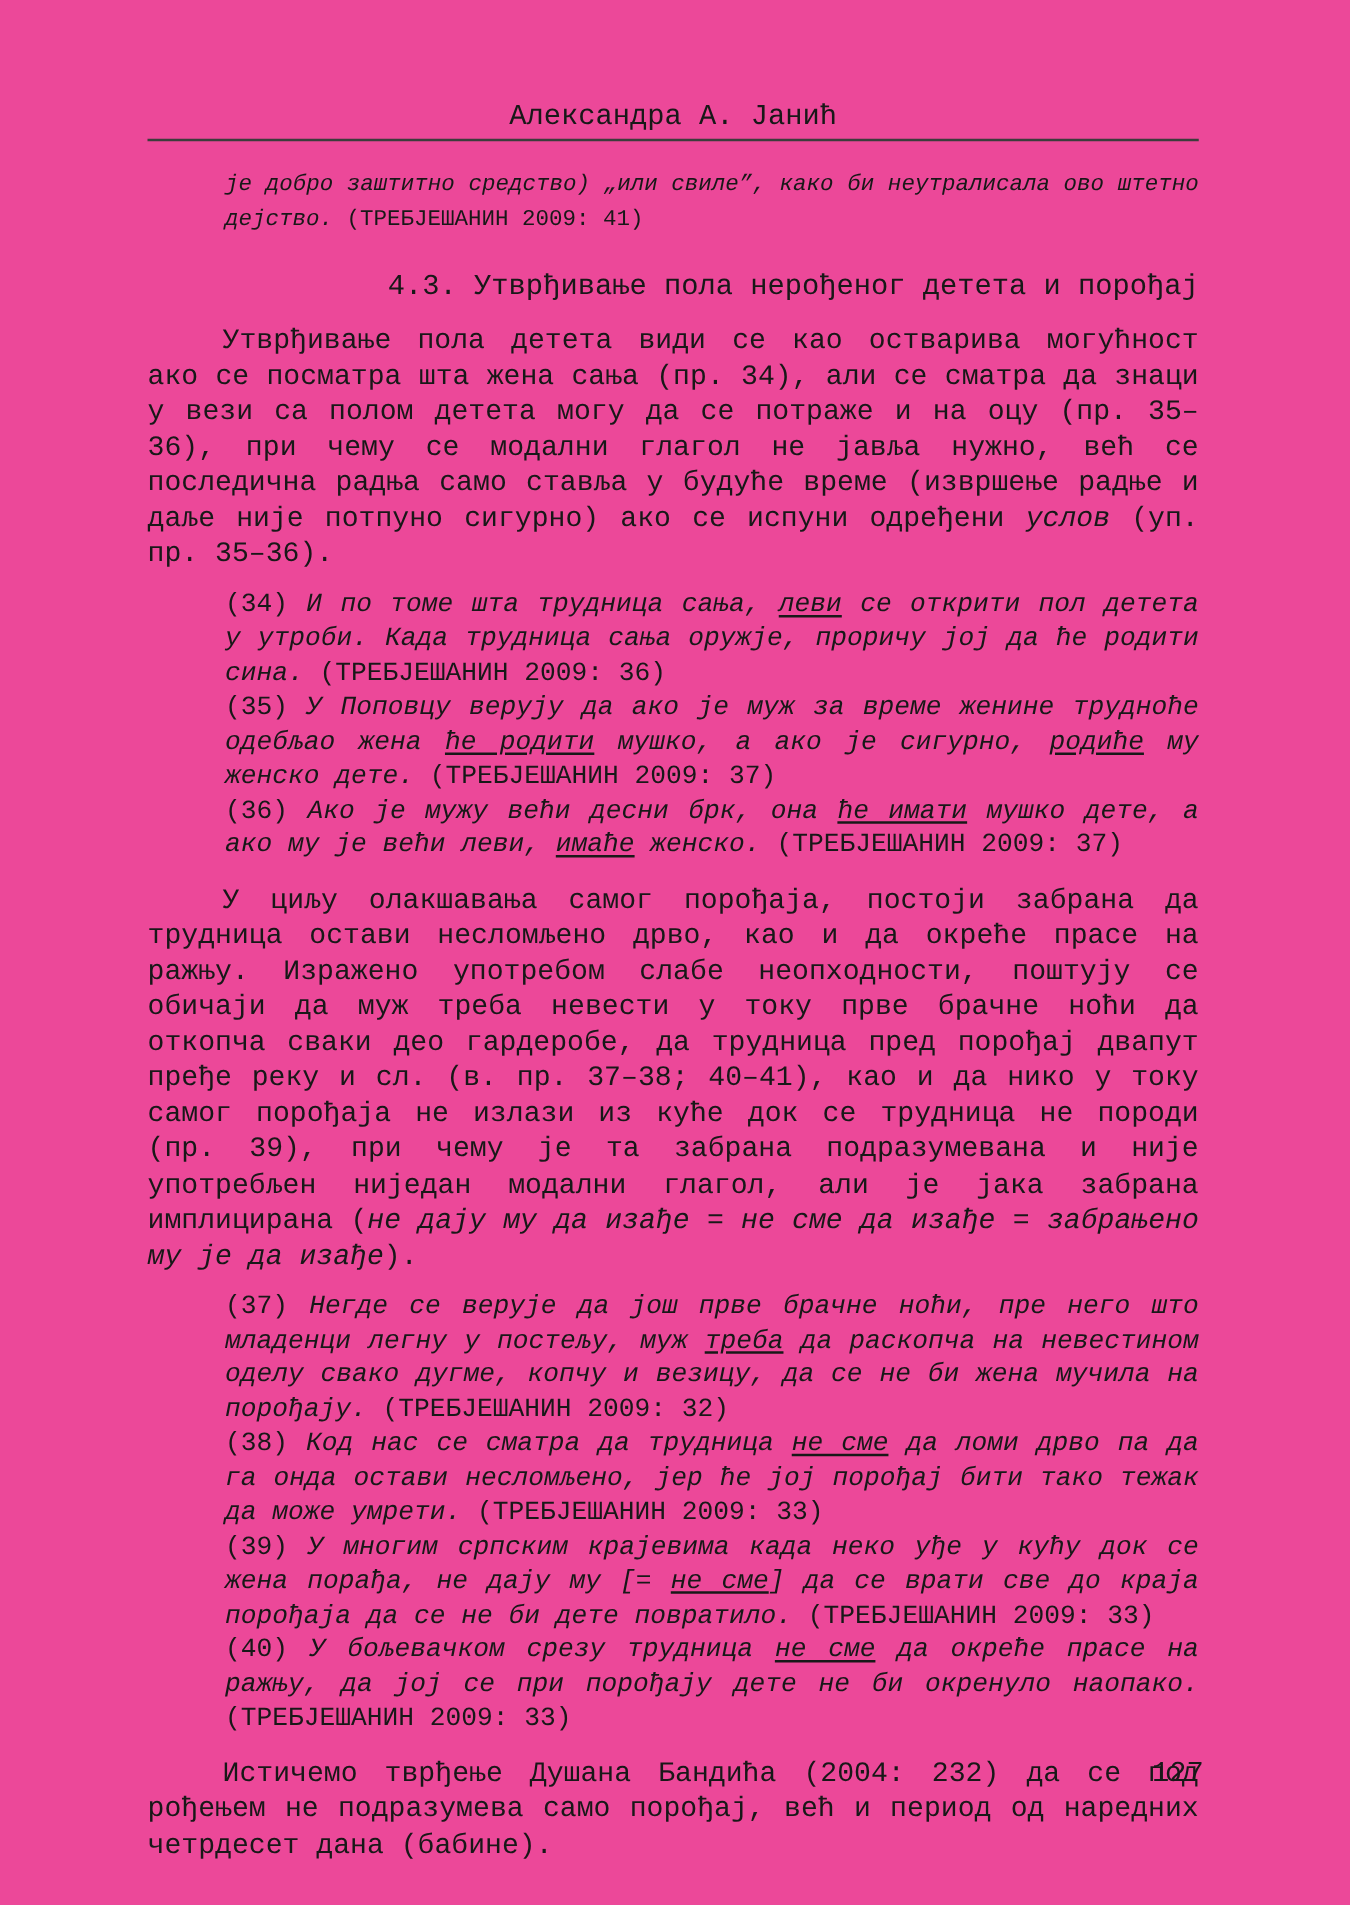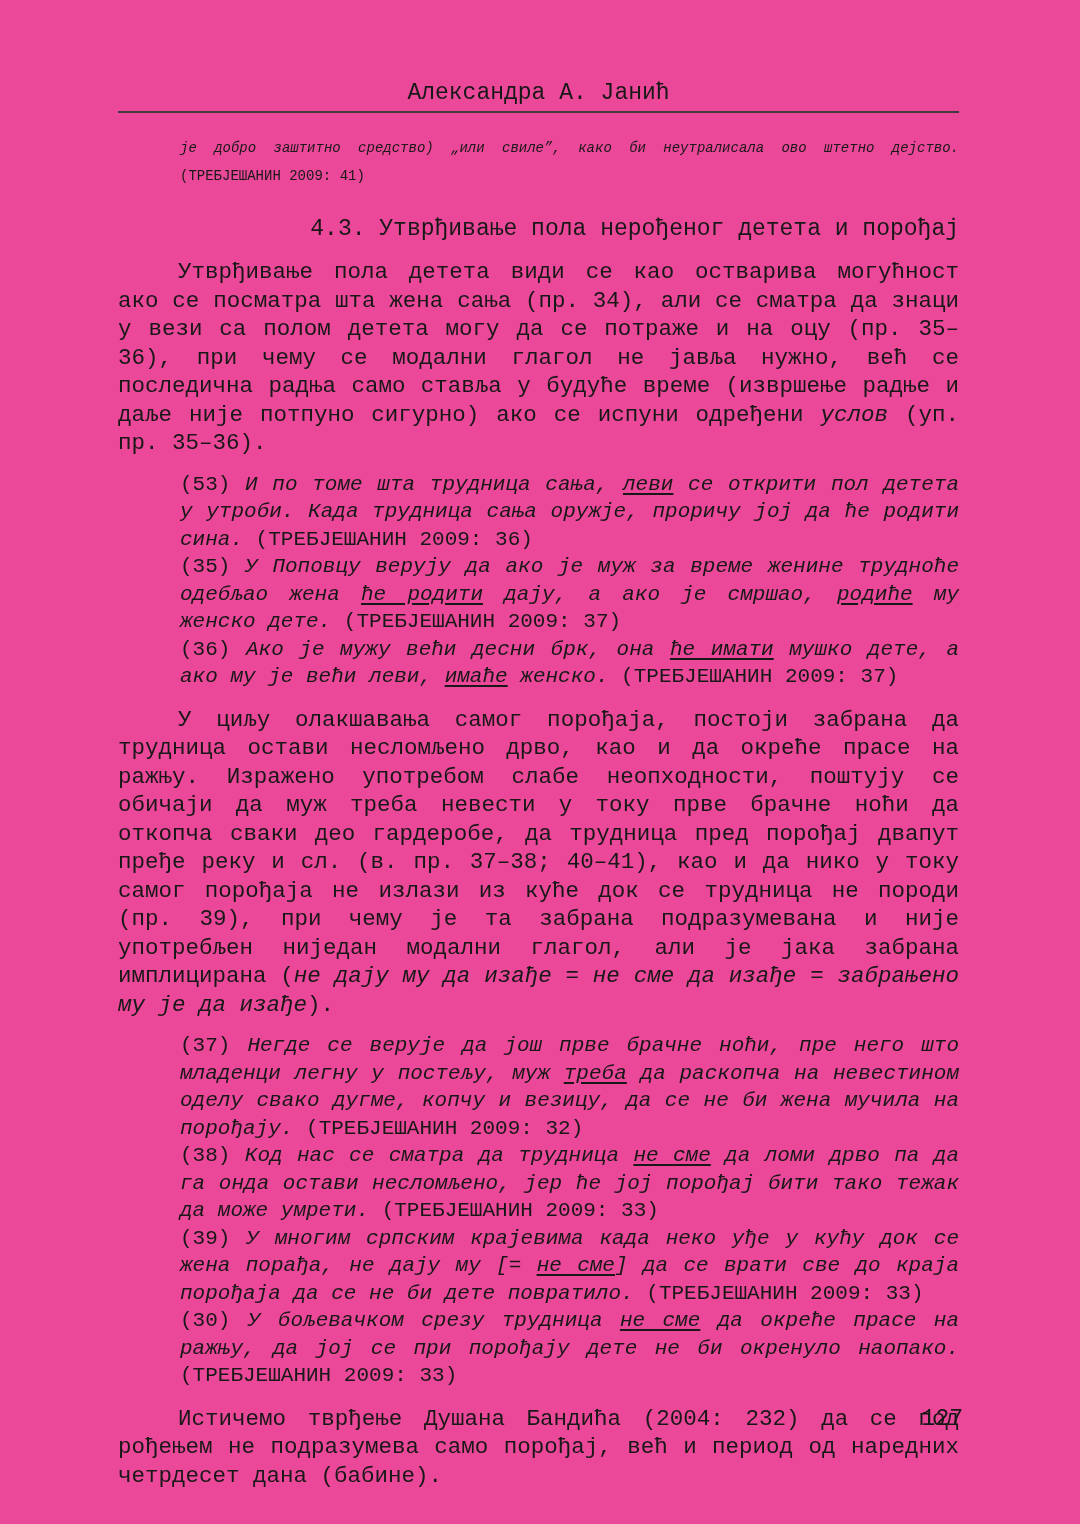--- a/index.html
+++ b/index.html
@@ -23,21 +23,21 @@
     text-align: center;
     font-size: 23px;
     line-height: 26px;
   }
   .header-rule {
     border-bottom: 2px solid #3c3c3c;
     margin-top: 5px;
   }
   .quote-block {
     margin: 21px 0 0 62px;
-    font-size: 14px;
+    font-size: 18px;
     line-height: 28px;
     text-align: justify;
   }
   .section-heading {
     margin-top: 26px;
     text-align: right;
     font-size: 23px;
     line-height: 27px;
   }
   .para {
@@ -68,30 +68,30 @@
 
 <div class="page">
   <div class="content">
     <div class="author">Александра А. Јанић</div>
     <div class="header-rule"></div>
     <div id="blocks">
         <div class="quote-block"><span class="seg-i">је добро заштитно средство) „или свиле”, како би неутралисала ово штетно дејство.</span><span class="seg-r"> (ТРЕБЈЕШАНИН 2009: 41)</span></div>
         <div class="section-heading">4.3. Утврђивање пола нерођеног детета и порођај</div>
         <div class="para"><span class="seg-r">Утврђивање пола детета види се као остварива могућност ако се посматра шта жена сања (пр. 34), али се сматра да знаци у вези са полом детета могу да се потраже и на оцу (пр. 35–36), при чему се модални глагол не јавља нужно, већ се последична радња само ставља у будуће време (извршење радње и даље није потпуно сигурно) ако се испуни одређени </span><span class="seg-i">услов</span><span class="seg-r"> (уп. пр. 35–36).</span></div>
         <div class="examples">
-          <div class="example"><span class="seg-r">(53) </span><span class="seg-i">И по томе шта трудница сања, </span><span class="seg-u">леви</span><span class="seg-i"> се открити пол детета у утроби. Када трудница сања оружје, проричу јој да ће родити сина.</span><span class="seg-r"> (ТРЕБЈЕШАНИН 2009: 36)</span></div>
-          <div class="example"><span class="seg-r">(35) </span><span class="seg-i">У Поповцу верују да ако је муж за време женине трудноће одебљао жена </span><span class="seg-u">ће родити</span><span class="seg-i"> дају, а ако је смршао, </span><span class="seg-u">родиће</span><span class="seg-i"> му женско дете.</span><span class="seg-r"> (ТРЕБЈЕШАНИН 2009: 37)</span></div>
+          <div class="example"><span class="seg-r">(34) </span><span class="seg-i">И по томе шта трудница сања, </span><span class="seg-u">леви</span><span class="seg-i"> се открити пол детета у утроби. Када трудница сања оружје, проричу јој да ће родити сина.</span><span class="seg-r"> (ТРЕБЈЕШАНИН 2009: 36)</span></div>
+          <div class="example"><span class="seg-r">(35) </span><span class="seg-i">У Поповцу верују да ако је муж за време женине трудноће одебљао жена </span><span class="seg-u">ће родити</span><span class="seg-i"> мушко, а ако је сигурно, </span><span class="seg-u">родиће</span><span class="seg-i"> му женско дете.</span><span class="seg-r"> (ТРЕБЈЕШАНИН 2009: 37)</span></div>
           <div class="example"><span class="seg-r">(36) </span><span class="seg-i">Ако је мужу већи десни брк, она </span><span class="seg-u">ће имати</span><span class="seg-i"> мушко дете, а ако му је већи леви, </span><span class="seg-u">имаће</span><span class="seg-i"> женско.</span><span class="seg-r"> (ТРЕБЈЕШАНИН 2009: 37)</span></div>
         </div>
         <div class="para"><span class="seg-r">У циљу олакшавања самог порођаја, постоји забрана да трудница остави несломљено дрво, као и да окреће прасе на ражњу. Изражено употребом слабе неопходности, поштују се обичаји да муж треба невести у току прве брачне ноћи да откопча сваки део гардеробе, да трудница пред порођај двапут пређе реку и сл. (в. пр. 37–38; 40–41), као и да нико у току самог порођаја не излази из куће док се трудница не породи (пр. 39), при чему је та забрана подразумевана и није употребљен ниједан модални глагол, али је јака забрана имплицирана (</span><span class="seg-i">не дају му да изађе</span><span class="seg-r"> = </span><span class="seg-i">не сме да изађе</span><span class="seg-r"> = </span><span class="seg-i">забрањено му је да изађе</span><span class="seg-r">).</span></div>
         <div class="examples">
           <div class="example"><span class="seg-r">(37) </span><span class="seg-i">Негде се верује да још прве брачне ноћи, пре него што младенци легну у постељу, муж </span><span class="seg-u">треба</span><span class="seg-i"> да раскопча на невестином оделу свако дугме, копчу и везицу, да се не би жена мучила на порођају.</span><span class="seg-r"> (ТРЕБЈЕШАНИН 2009: 32)</span></div>
           <div class="example"><span class="seg-r">(38) </span><span class="seg-i">Код нас се сматра да трудница </span><span class="seg-u">не сме</span><span class="seg-i"> да ломи дрво па да га онда остави несломљено, јер ће јој порођај бити тако тежак да може умрети.</span><span class="seg-r"> (ТРЕБЈЕШАНИН 2009: 33)</span></div>
           <div class="example"><span class="seg-r">(39) </span><span class="seg-i">У многим српским крајевима када неко уђе у кућу док се жена порађа, не дају му [= </span><span class="seg-u">не сме</span><span class="seg-i">] да се врати све до краја порођаја да се не би дете повратило.</span><span class="seg-r"> (ТРЕБЈЕШАНИН 2009: 33)</span></div>
-          <div class="example"><span class="seg-r">(30) </span><span class="seg-i">У бољевачком срезу трудница </span><span class="seg-u">не сме</span><span class="seg-i"> да окреће прасе на ражњу, да јој се при порођају дете не би окренуло наопако.</span><span class="seg-r"> (ТРЕБЈЕШАНИН 2009: 33)</span></div>
+          <div class="example"><span class="seg-r">(40) </span><span class="seg-i">У бољевачком срезу трудница </span><span class="seg-u">не сме</span><span class="seg-i"> да окреће прасе на ражњу, да јој се при порођају дете не би окренуло наопако.</span><span class="seg-r"> (ТРЕБЈЕШАНИН 2009: 33)</span></div>
         </div>
         <div class="para"><span class="seg-r">Истичемо тврђење Душана Бандића (2004: 232) да се под рођењем не подразумева само порођај, већ и период од наредних четрдесет дана (бабине).</span></div>
       </div>
   </div>
   <div class="footer">
     <span>127</span>
   </div>
 </div>
 
 </body></html>

